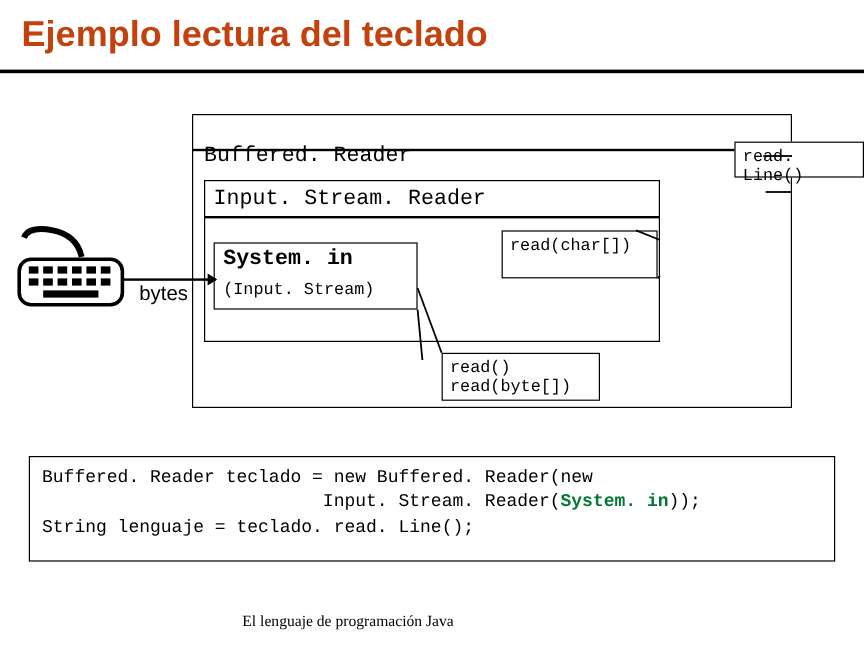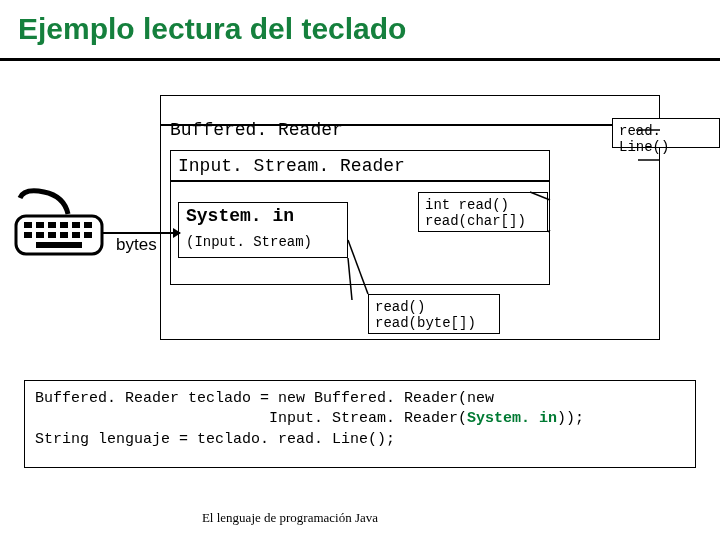--- a/index.html
+++ b/index.html
@@ -11,21 +11,21 @@
     font-family: Arial, Helvetica, sans-serif;
     position: relative;
     overflow: hidden;
   }
   .title {
     position: absolute;
     left: 18px;
     top: 12px;
     font-size: 30px;
     font-weight: 700;
-    color: #15803d;
+    color: #c2410c;
   }
   .title-underline {
     position: absolute;
     left: 0;
     top: 58px;
     width: 720px;
     height: 3px;
     background: #000;
   }
   .box { position: absolute; border: 1.5px solid #000; background: #fff; }
@@ -81,21 +81,20 @@
 
 <div class="box isr-box"></div>
 <div class="isr-label">Input. Stream. Reader</div>
 <div class="isr-divider"></div>
 
 <div class="box sys-box"></div>
 <div class="sys-label">System. in</div>
 <div class="sys-sub">(Input. Stream)</div>
 
 <div class="rchar-box">
-  <div>int read()</div>
   <div>read(char[])</div>
 </div>
 <div class="rbyte-box">
   <div>read()</div>
   <div>read(byte[])</div>
 </div>
 <div class="rline-box">
   <div>read. Line()</div>
 </div>
 

